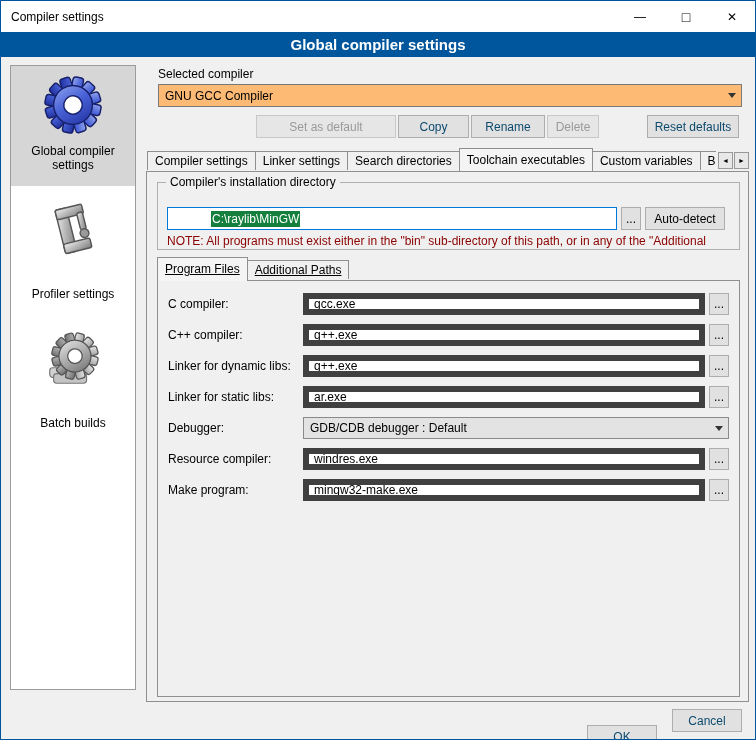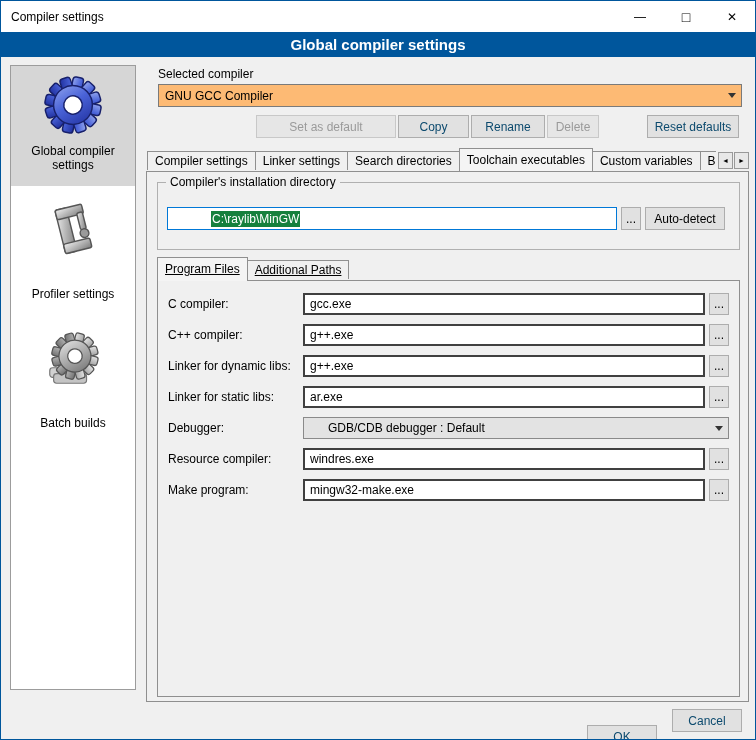--- a/index.html
+++ b/index.html
@@ -61,23 +61,23 @@
   .btn-autodetect { left:498px; top:35px; width:80px; }
   .install-note { position:absolute; left:20px; top:62px; width:578px; color:#8b0000; white-space:nowrap; overflow:hidden; }
 
   
   .substrip { position:absolute; left:10px; top:84px; height:24px; display:flex; align-items:flex-end; z-index:5;text-decoration:underline; }
   .subpage { position:absolute; left:10px; top:108px; width:583px; height:417px; background:#f0f0f0; border:1px solid #8f8f8f; }
 
   
   .tc-row { position:absolute; left:0; width:100%; height:22px; }
   .tc-label { position:absolute; left:10px; top:0; line-height:22px; }
-  .tc-input { position:absolute; left:145px; top:0; width:402px; height:22px; border:2px solid #404040; background:#fff; font-family:inherit; font-size:12px; padding:0 5px; }
+  .tc-input { position:absolute; left:145px; top:0; width:402px; height:22px; border:6px solid #404040; background:#fff; font-family:inherit; font-size:12px; padding:0 5px; }
   .tc-browse { position:absolute; left:551px; top:0; width:20px; height:22px; background:#e1e1e1; border:1px solid #adadad; font-family:inherit; font-size:12px; padding:0; }
-  .tc-combo { position:absolute; left:145px; top:0; width:426px; height:22px; background:#e3e3e3; border:1px solid #8a8a8a; display:flex; align-items:center; padding-left:24px; }
+  .tc-combo { position:absolute; left:145px; top:0; width:426px; height:22px; background:#e3e3e3; border:1px solid #8a8a8a; display:flex; align-items:center; padding-left:6px; }
   .r0{top:12px}.r1{top:43px}.r2{top:74px}.r3{top:105px}.r4{top:136px}.r5{top:167px}.r6{top:198px}
 
   
   .btn-ok     { left:586px; top:724px; width:70px; }
   .btn-cancel { left:671px; top:708px; width:70px; }
 </style>
 </head>
 <body>
 
 <div class="window">
@@ -189,20 +189,21 @@
   <div class="tabpage">
 
     <div class="groupbox">
       <div class="groupbox-label">Compiler's installation directory</div>
     </div>
     <div class="path-field">
       <span class="path-selection">C:\raylib\MinGW</span>
     </div>
     <button class="btn-inline btn-dir-browse">...</button>
     <button class="btn-inline btn-autodetect">Auto-detect</button>
+    <div class="install-note">NOTE: All programs must exist either in the "bin" sub-directory of this path, or in any of the "Additional</div>
 
     <div class="subpage">
 
       <div class="tc-row r0">
         <div class="tc-label">C compiler:</div>
         <input class="tc-input" value="gcc.exe" style="">
         <button class="tc-browse">...</button>
       </div>
 
       <div class="tc-row r1">

